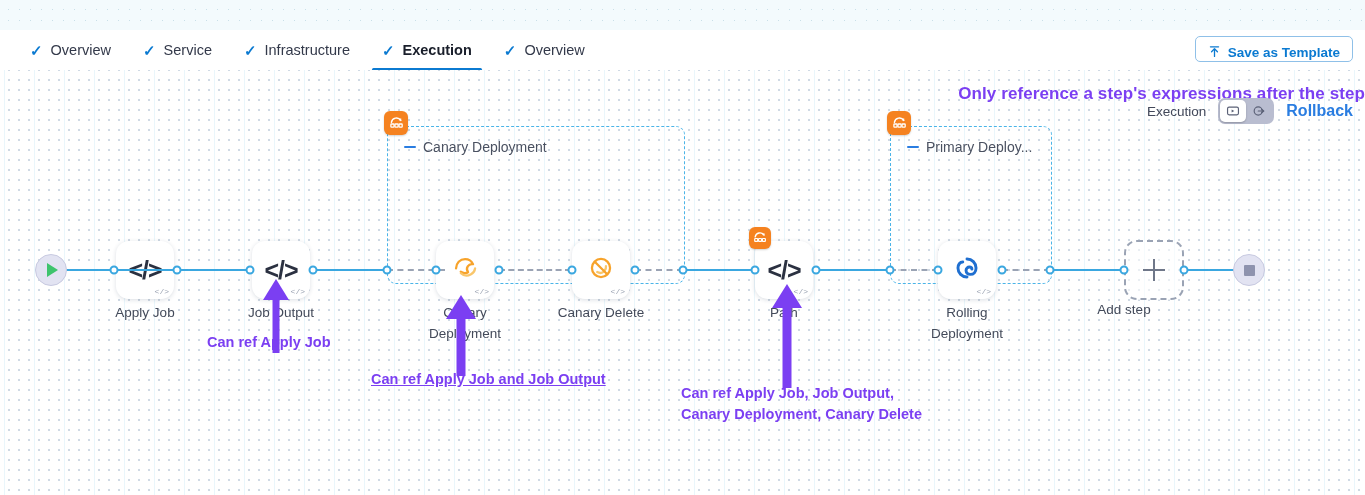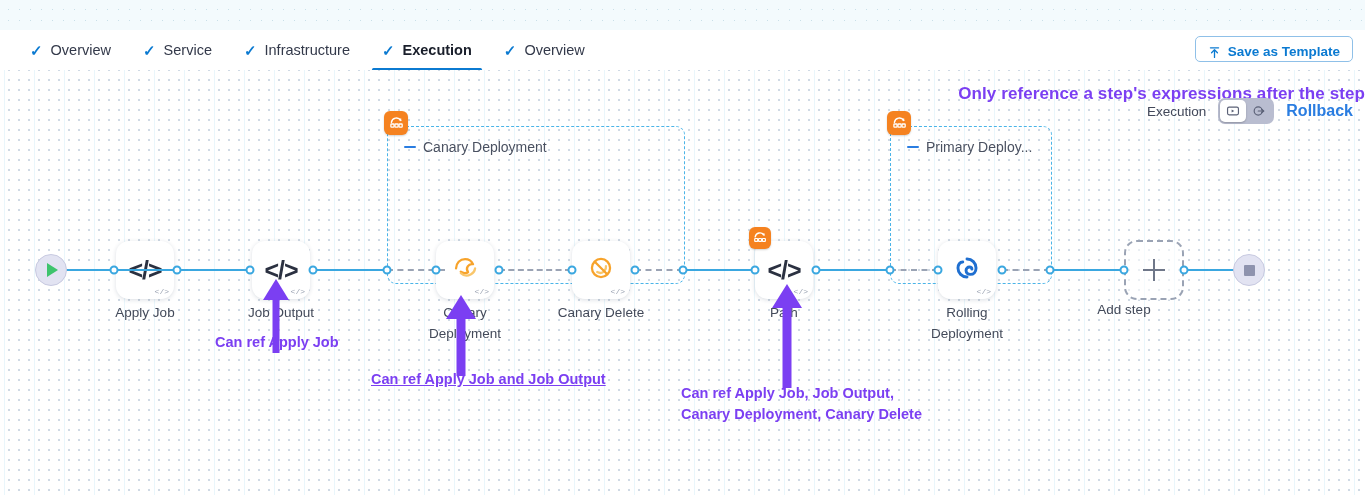--- a/index.html
+++ b/index.html
@@ -32,22 +32,22 @@
     white-space:nowrap;
   }
   .tab .chk{color:#0b7ad1;font-size:15px;font-weight:700;line-height:1;}
   .tab.active{color:#1a1f2b;font-weight:700;}
   .tab.active:after{
     content:"";position:absolute;left:6px;right:6px;bottom:-1px;height:3px;
     background:#0b7ad1;border-radius:2px;
   }
   .save-btn{
     position:absolute;right:12px;top:36px;
-    display:flex;align-items:flex-end;gap:7px;
-    height:26px;padding:2px 12px;border:1px solid #8fc0e8;border-radius:5px;
+    display:flex;align-items:flex-start;gap:7px;
+    height:26px;padding:8px 12px;border:1px solid #8fc0e8;border-radius:5px;
     background:#fff;color:#0b7ad1;font-size:13.5px;font-weight:700;
     cursor:pointer;box-sizing:border-box;
   }
   .save-btn svg{display:block;}
 
   
   .canvas{
     position:absolute;left:0;top:70px;width:1365px;height:425px;
     background:#ffffff;
     background-image:
@@ -379,21 +379,21 @@
         <div class="addstep">
           <div class="plus"></div>
         </div>
         <div class="node-label" style="top:60px;">Add step</div>
       </div>
 
       <svg class="arrow" style="left:258px;top:205px;" width="36" height="80" viewBox="0 0 36 80">
         <path d="M18 78V22" stroke="#7b3ff2" stroke-width="7" stroke-linecap="butt"></path>
         <path d="M18 4l13 21H5z" fill="#7b3ff2"></path>
       </svg>
-      <div class="ann-text" style="left:207px;top:262px;margin-left:8px;">Can ref Apply Job</div>
+      <div class="ann-text" style="left:207px;top:262px;">Can ref Apply Job</div>
 
       <svg class="arrow" style="left:442px;top:222px;" width="38" height="85" viewBox="0 0 38 85">
         <path d="M19 84V25" stroke="#7b3ff2" stroke-width="9" stroke-linecap="butt"></path>
         <path d="M19 3l15 24H4z" fill="#7b3ff2"></path>
       </svg>
       <div class="ann-text" style="left:371px;top:299px;text-decoration:underline;">Can ref Apply Job and Job Output</div>
 
       <svg class="arrow" style="left:768px;top:211px;" width="38" height="108" viewBox="0 0 38 108">
         <path d="M19 107V25" stroke="#7b3ff2" stroke-width="9" stroke-linecap="butt"></path>
         <path d="M19 3l15 24H4z" fill="#7b3ff2"></path>

